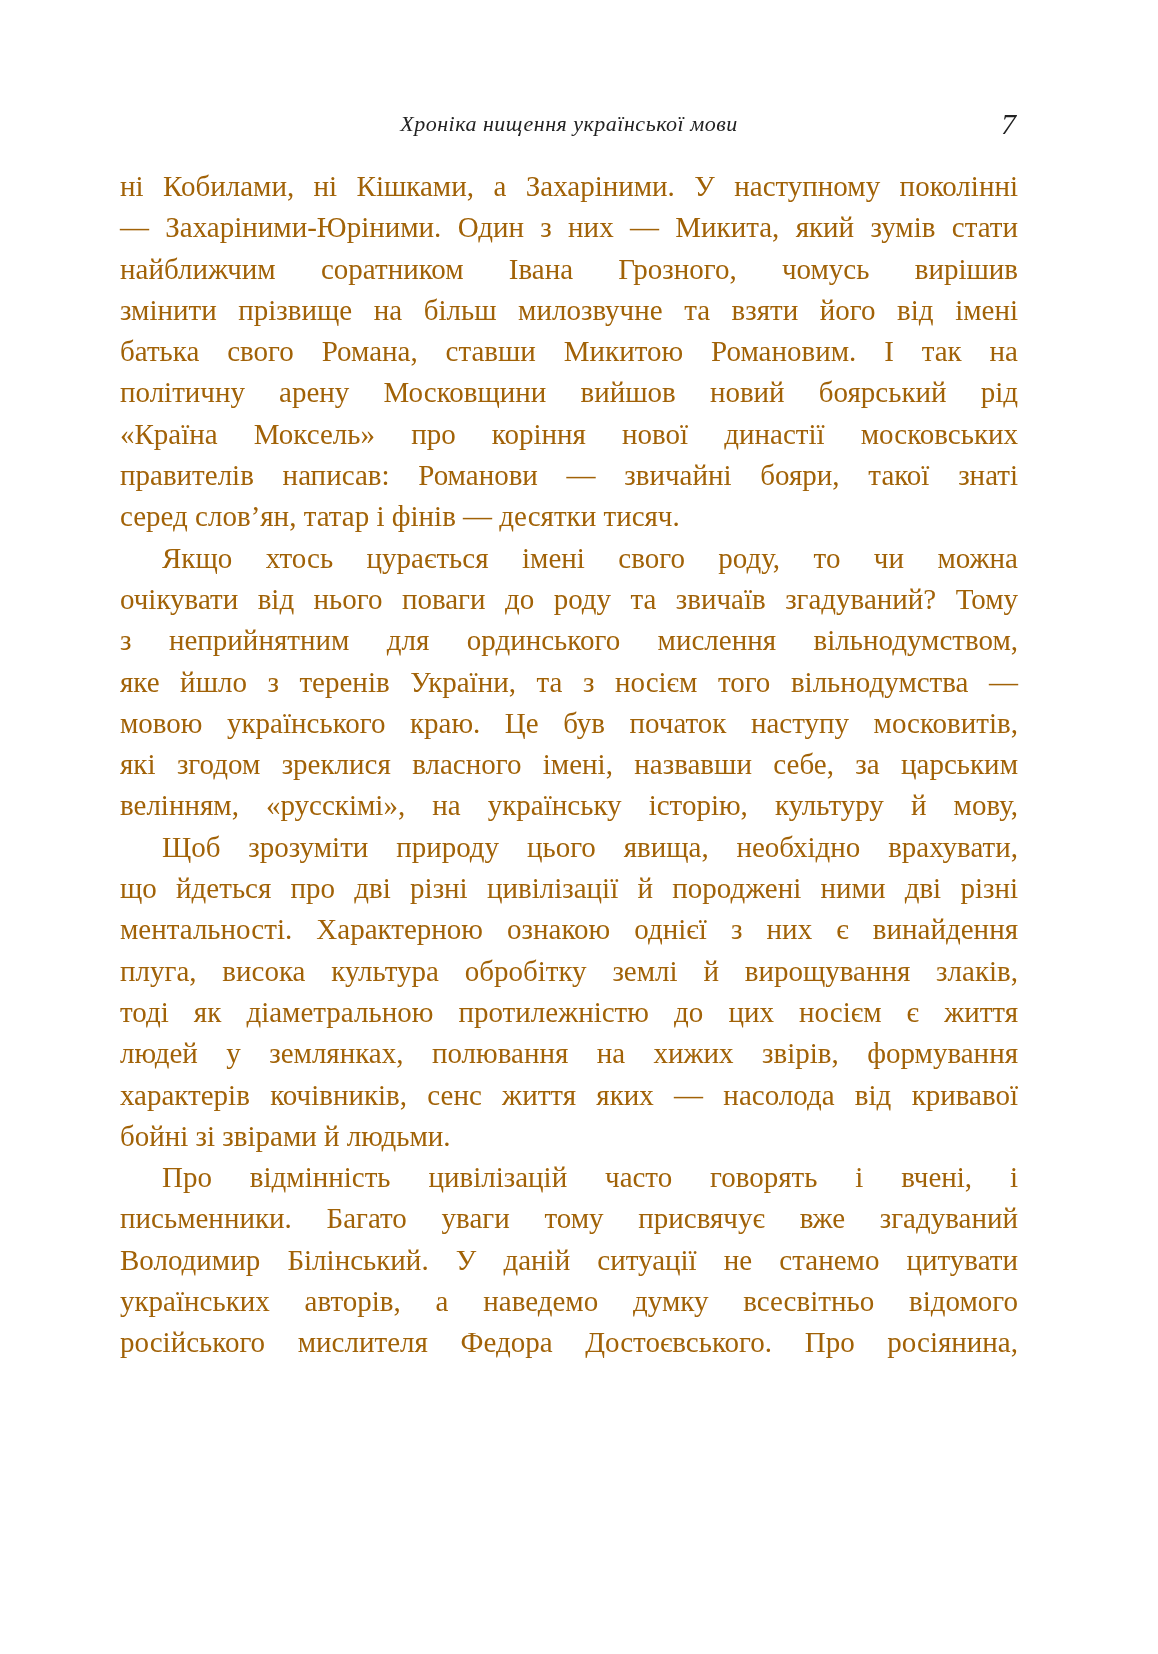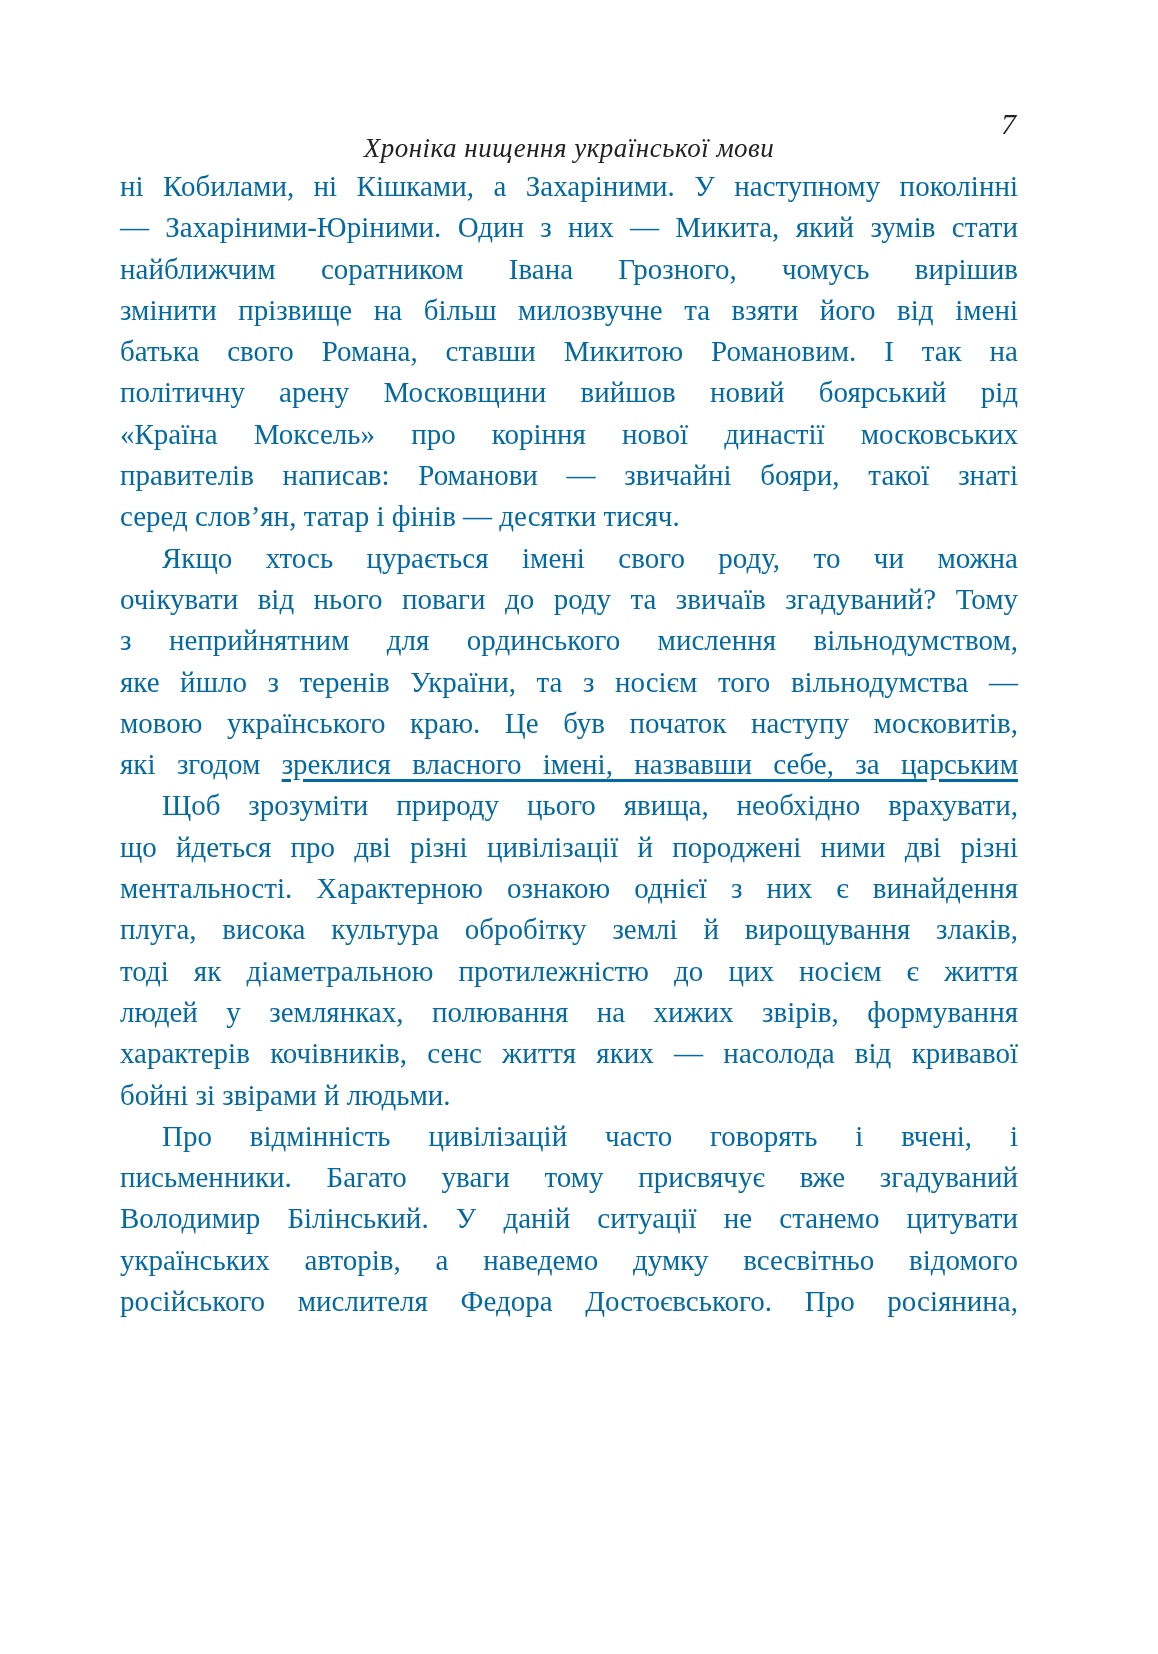--- a/index.html
+++ b/index.html
@@ -16,25 +16,24 @@
   .page-header {
     position: absolute;
     left: 120px;
     top: 102px;
     width: 898px;
     height: 44px;
   }
   .running-title {
     text-align: center;
     font-style: italic;
-    font-size: 27px;
+    font-size: 22px;
     line-height: 44px;
     color: #222;
     letter-spacing: 0.5px;
-    margin-top: 24px;
   }
   .page-number {
     position: absolute;
     right: 2px;
     top: 0;
     font-size: 30px;
     line-height: 44px;
     font-style: italic;
     color: #222;
   }
@@ -43,33 +42,32 @@
     left: 120px;
     top: 166px;
     width: 898px;
   }
   .line {
     height: 41.3px;
     line-height: 41.3px;
     font-size: 29px;
     text-align: justify;
     text-align-last: justify;
-    color: #0369a1;
+    color: #a16207;
   }
   .line.nojust {
     text-align: left;
     text-align-last: left;
   }
   .indent {
     display: inline-block;
     width: 42px;
     height: 1px;
   }
   .u {
-    text-decoration: underline;
     text-underline-offset: 5px;
     text-decoration-thickness: 2.5px;
   }
 </style>
 </head>
 <body>
 
 <div class="page">
   <div class="page-header">
     <div class="running-title">Хроніка нищення української мови</div>
@@ -84,20 +82,21 @@
       <div class="line"><span class="">політичну арену Московщини вийшов новий боярський рід</span></div>
       <div class="line"><span class="">«Країна Моксель» про коріння нової династії московських</span></div>
       <div class="line"><span class="">правителів написав: Романови — звичайні бояри, такої знаті</span></div>
       <div class="line nojust"><span class="">серед слов’ян, татар і фінів — десятки тисяч.</span></div>
       <div class="line"><span class="indent"></span><span class="">Якщо хтось цурається імені свого роду, то чи можна</span></div>
       <div class="line"><span class="">очікувати від нього поваги до роду та звичаїв згадуваний? Тому</span></div>
       <div class="line"><span class="">з неприйнятним для ординського мислення вільнодумством,</span></div>
       <div class="line"><span class="">яке йшло з теренів України, та з носієм того вільнодумства —</span></div>
       <div class="line"><span class="">мовою українського краю. Це був початок наступу московитів,</span></div>
       <div class="line"><span class="">які згодом </span><span class="u">зреклися власного імені, назвавши себе, за царським</span></div>
+      <div class="line"><span class="u">велінням, «русскімі»</span><span class="">, на українську історію, культуру й мову,</span></div>
       <div class="line"><span class="indent"></span><span class="">Щоб зрозуміти природу цього явища, необхідно врахувати,</span></div>
       <div class="line"><span class="">що йдеться про дві різні цивілізації й породжені ними дві різні</span></div>
       <div class="line"><span class="">ментальності. Характерною ознакою однієї з них є винайдення</span></div>
       <div class="line"><span class="">плуга, висока культура обробітку землі й вирощування злаків,</span></div>
       <div class="line"><span class="">тоді як діаметральною протилежністю до цих носієм є життя</span></div>
       <div class="line"><span class="">людей у землянках, полювання на хижих звірів, формування</span></div>
       <div class="line"><span class="">характерів кочівників, сенс життя яких — насолода від кривавої</span></div>
       <div class="line nojust"><span class="">бойні зі звірами й людьми.</span></div>
       <div class="line"><span class="indent"></span><span class="">Про відмінність цивілізацій часто говорять і вчені, і</span></div>
       <div class="line"><span class="">письменники. Багато уваги тому присвячує вже згадуваний</span></div>

